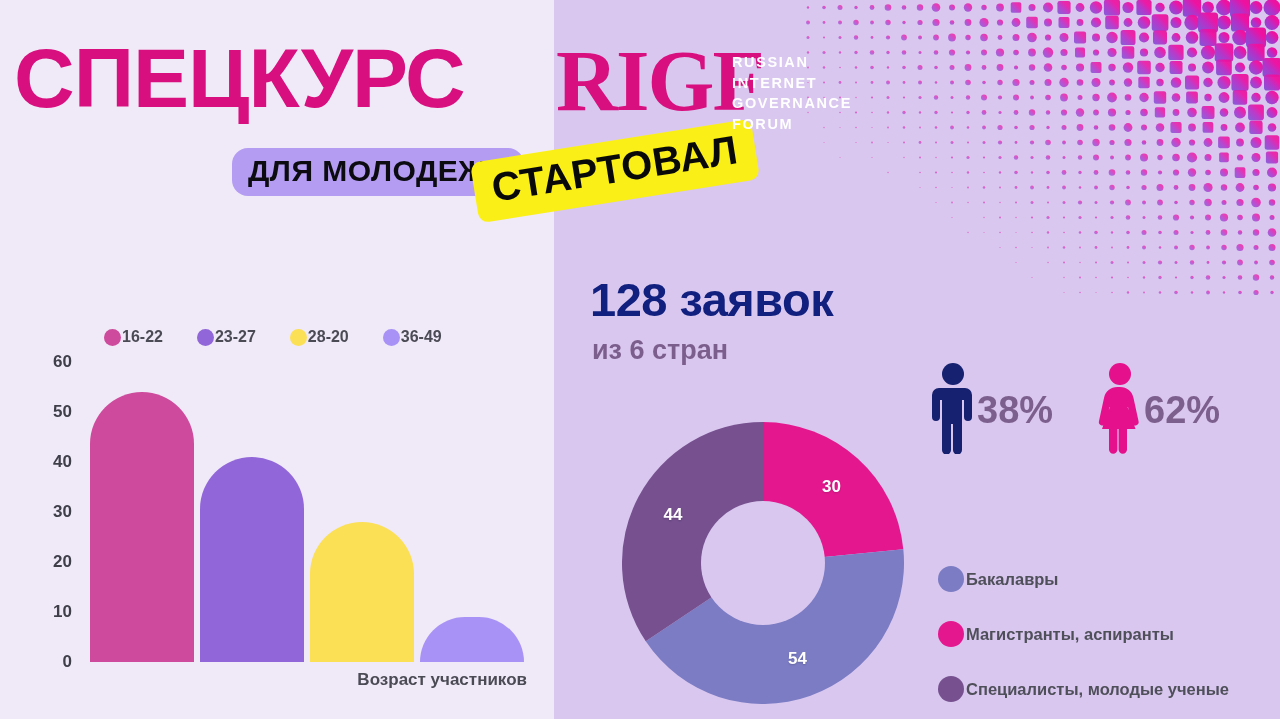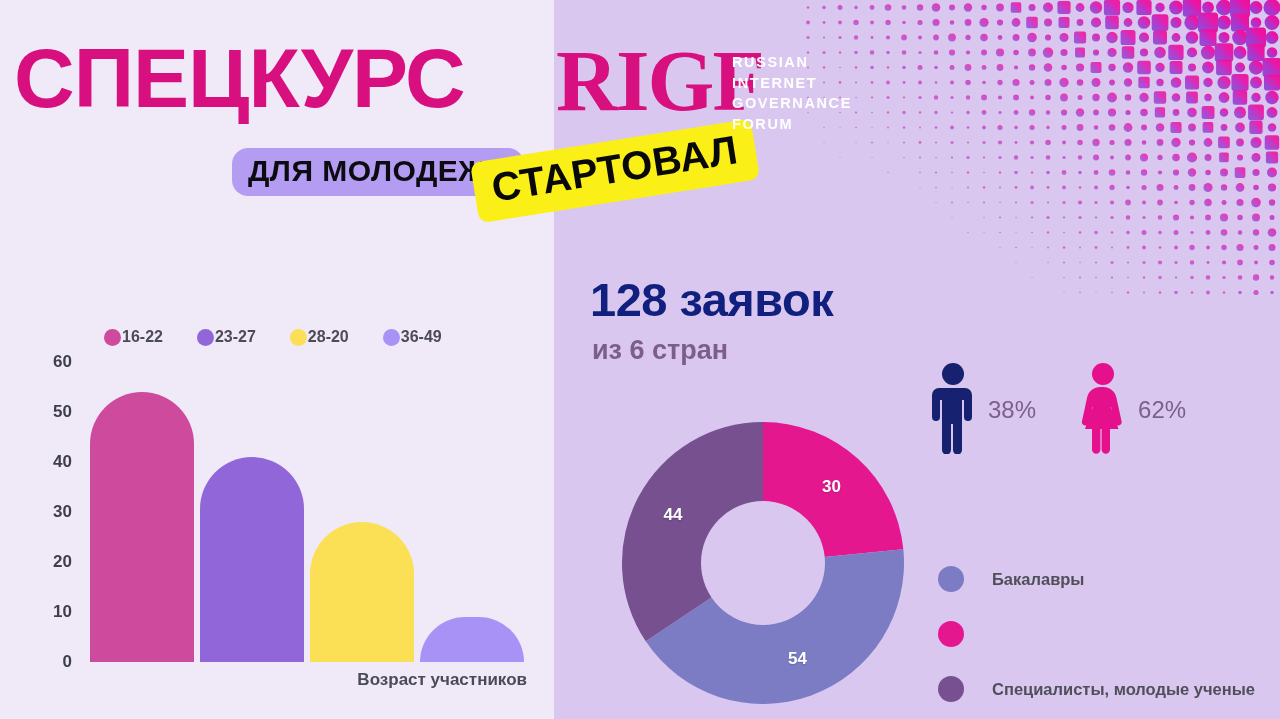--- a/index.html
+++ b/index.html
@@ -77,33 +77,33 @@
     font-size:47px; font-weight:bold; color:#11207e; letter-spacing:-0.5px; white-space:nowrap;
   }
   .stat-sub {
     position:absolute; left:592px; top:335px;
     font-size:27px; font-weight:bold; color:#7c5e8c; white-space:nowrap;
   }
 
   
   .gender-row { position:absolute; left:930px; top:362px; display:flex; align-items:center; gap:0px; }
   .gwrap { display:flex; align-items:center; }
-  .gpct { font-size:24px; font-weight:normal; color:#7d5f8d; margin-left:12px; }
+  .gpct { font-size:38px; font-weight:bold; color:#7d5f8d; margin-left:1px; }
   .gspacer { width:44px; }
 
   
   .donut { position:absolute; left:622px; top:422px; width:282px; height:282px; }
   .donut-val {
     position:absolute; color:#ffffff; font-size:17px; font-weight:bold;
     transform:translate(-50%,-50%); text-shadow:0 1px 2px rgba(0,0,0,.18);
   }
 
   
   .dlegend { position:absolute; left:938px; top:566px; }
-  .dl-item { display:flex; align-items:center; gap:28px; margin-bottom:29px; }
+  .dl-item { display:flex; align-items:center; gap:2px; margin-bottom:29px; }
   .dl-dot { width:26px; height:26px; border-radius:50%; flex:none; }
   .dl-label { font-size:16.5px; font-weight:bold; color:#4f4f5a; white-space:nowrap; }
 </style>
 </head>
 <body>
 
 <div id="stage">
 
   <div class="panel-left" style="background: rgb(240, 234, 248);"></div>
   <div class="panel-right" style="background: rgb(217, 199, 239);"></div>
@@ -709,20 +709,21 @@
       </div>
   </div>
 
   <div class="dlegend" id="donut-legend">
       <div class="dl-item">
         <span class="dl-dot" style="background:#7b7cc4"></span>
         <span class="dl-label">Бакалавры</span>
       </div>
       <div class="dl-item">
         <span class="dl-dot" style="background:#e5178f"></span>
+        <span class="dl-label">Магистранты, аспиранты</span>
       </div>
       <div class="dl-item">
         <span class="dl-dot" style="background:#76508f"></span>
         <span class="dl-label">Специалисты, молодые ученые</span>
       </div>
     </div>
 
 </div>
 
 </body></html>

